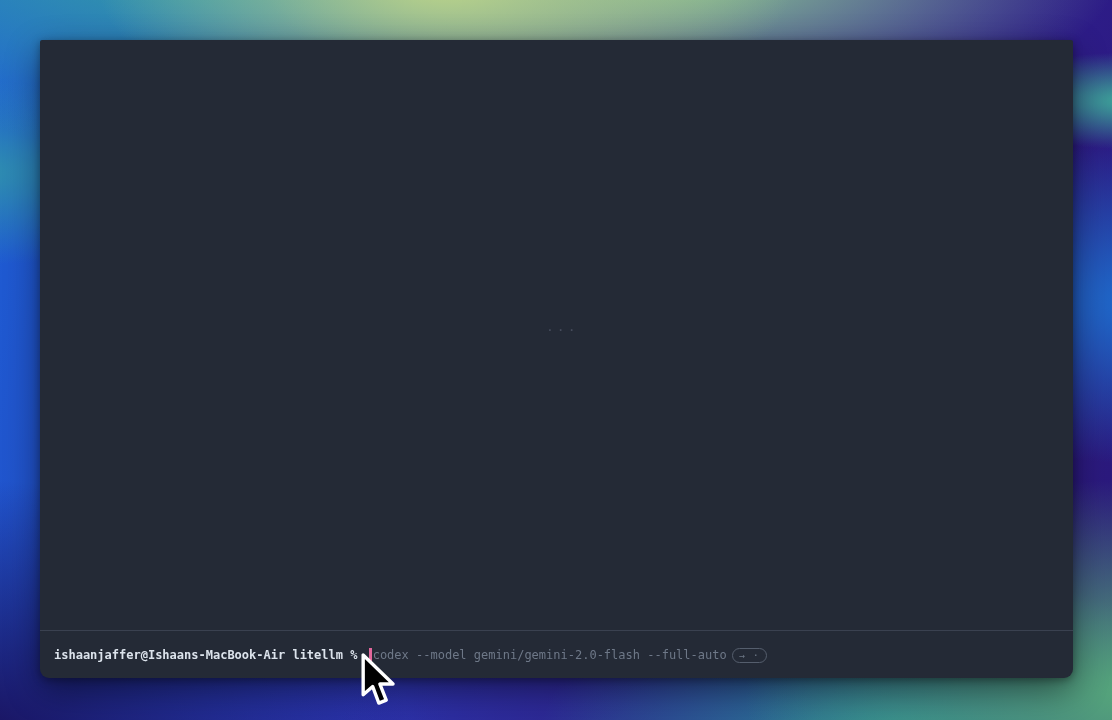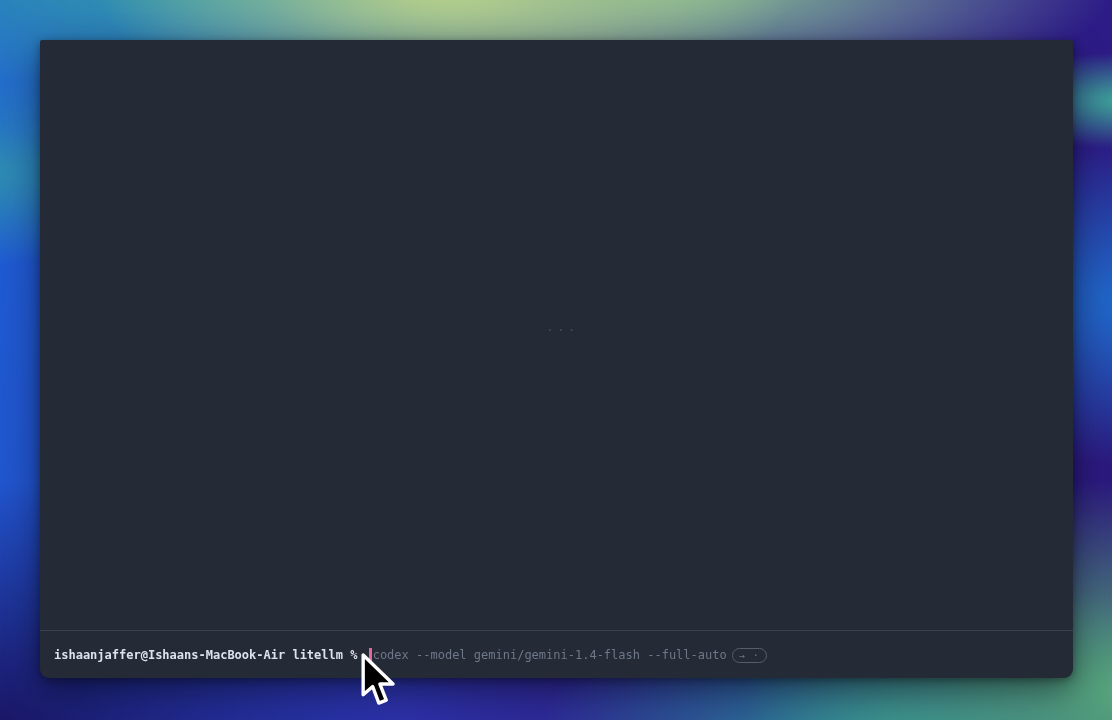--- a/index.html
+++ b/index.html
@@ -74,20 +74,20 @@
 
 <div class="wallpaper"></div>
 
 <div class="terminal-window">
 
   <div class="loading-dots">···</div>
 
   <div class="prompt-divider"></div>
 
   <div class="prompt-row">
-    <span class="prompt-text">ishaanjaffer@Ishaans-MacBook-Air litellm % </span><span class="text-caret"></span><span class="suggestion-text">codex --model gemini/gemini-1.4-flash --full-auto</span><span class="hint-badge">→ ·</span>
+    <span class="prompt-text">ishaanjaffer@Ishaans-MacBook-Air litellm % </span><span class="text-caret"></span><span class="suggestion-text">codex --model gemini/gemini-2.0-flash --full-auto</span><span class="hint-badge">→ ·</span>
   </div>
 
 </div>
 
 <svg class="mouse-pointer" viewBox="0 0 17 26" xmlns="http://www.w3.org/2000/svg">
   <path d="M1.5 1.2 L1.5 20 L6 16.1 L8.9 23.9 L12.4 22.5 L9.4 14.9 L15.6 14.9 Z" fill="#000000" stroke="#ffffff" stroke-width="1.6" stroke-linejoin="round"></path>
 </svg>
 
 </body></html>

